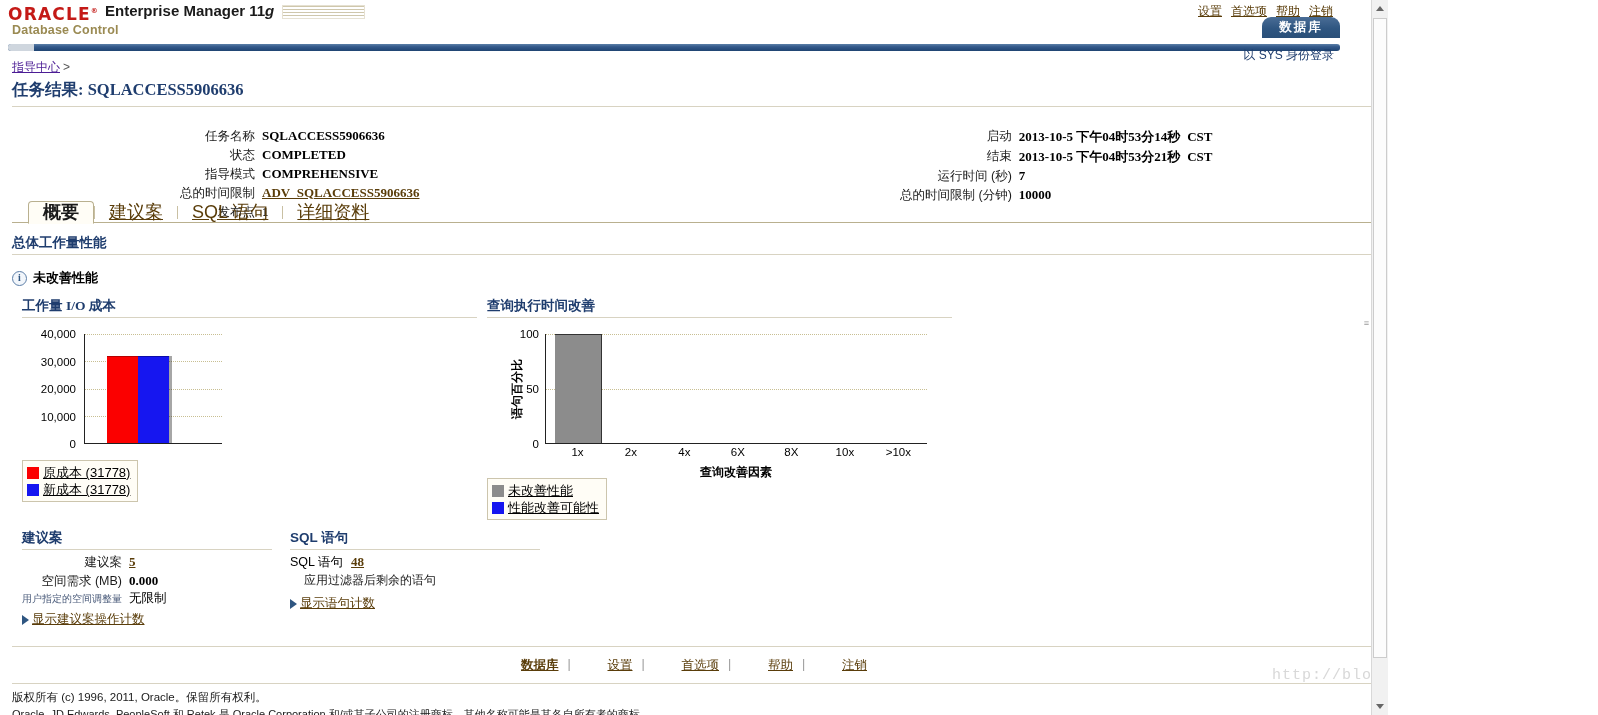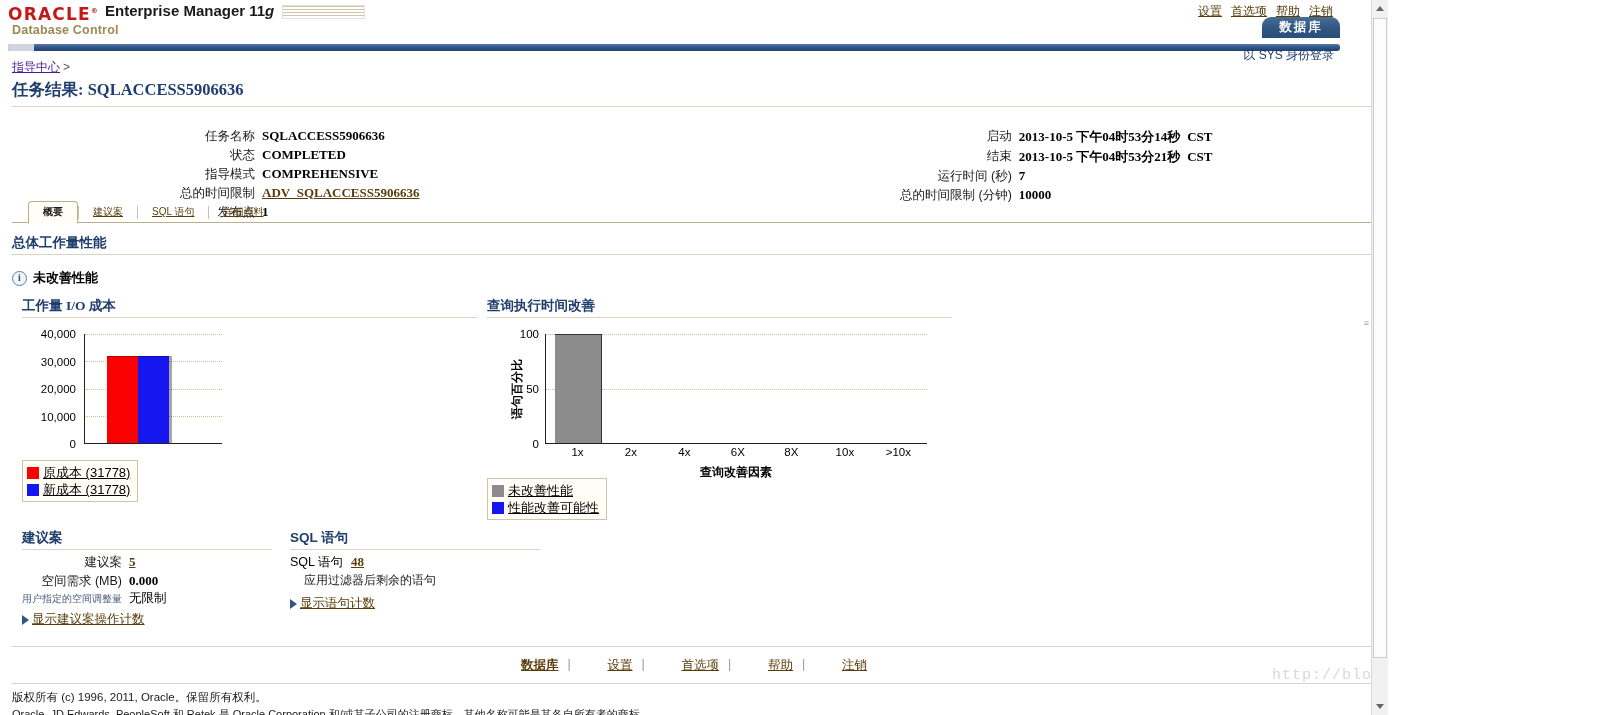--- a/index.html
+++ b/index.html
@@ -180,21 +180,21 @@
     border-bottom: 1px solid #b9b08f;
   }
   .tabs {
     display: flex;
     align-items: flex-end;
     height: 22px;
     padding-left: 16px;
     gap: 0;
   }
   .tab {
-    font-size: 10px;
+    font-size: 18px;
     padding: 2px 14px 3px 14px;
     white-space: nowrap;
     position: relative;
     line-height: 16px;
   }
   .tab.active {
     font-weight: bold;
     color: #1a1a1a;
     background: #fffdf6;
     border: 1px solid #b9b08f;

